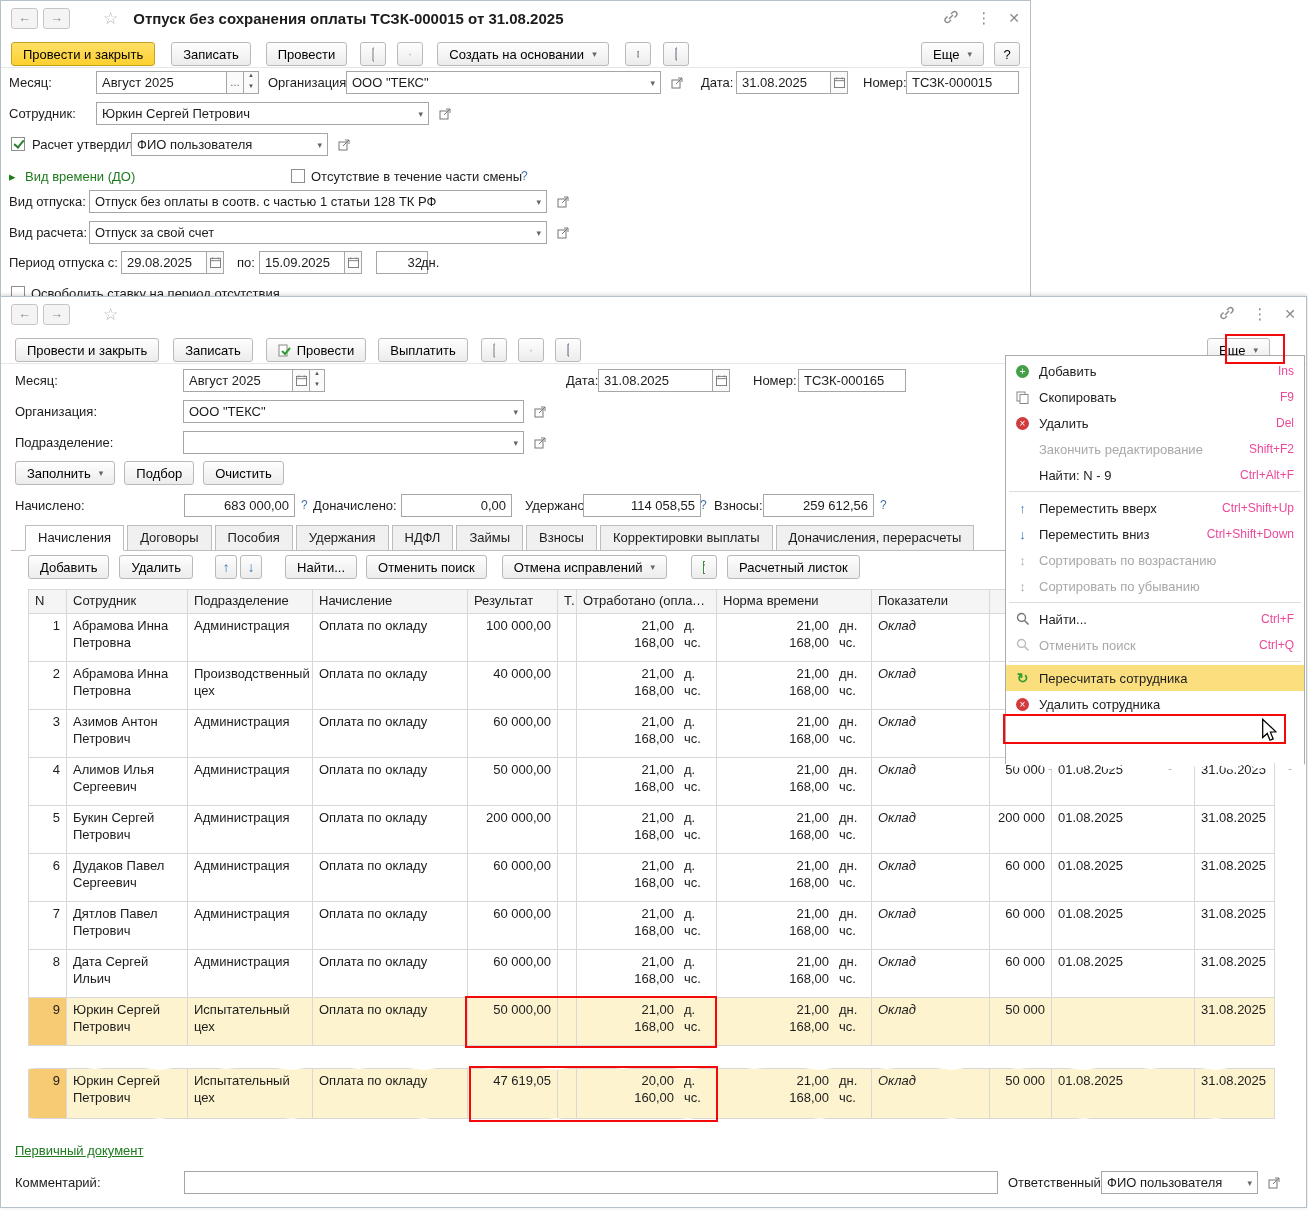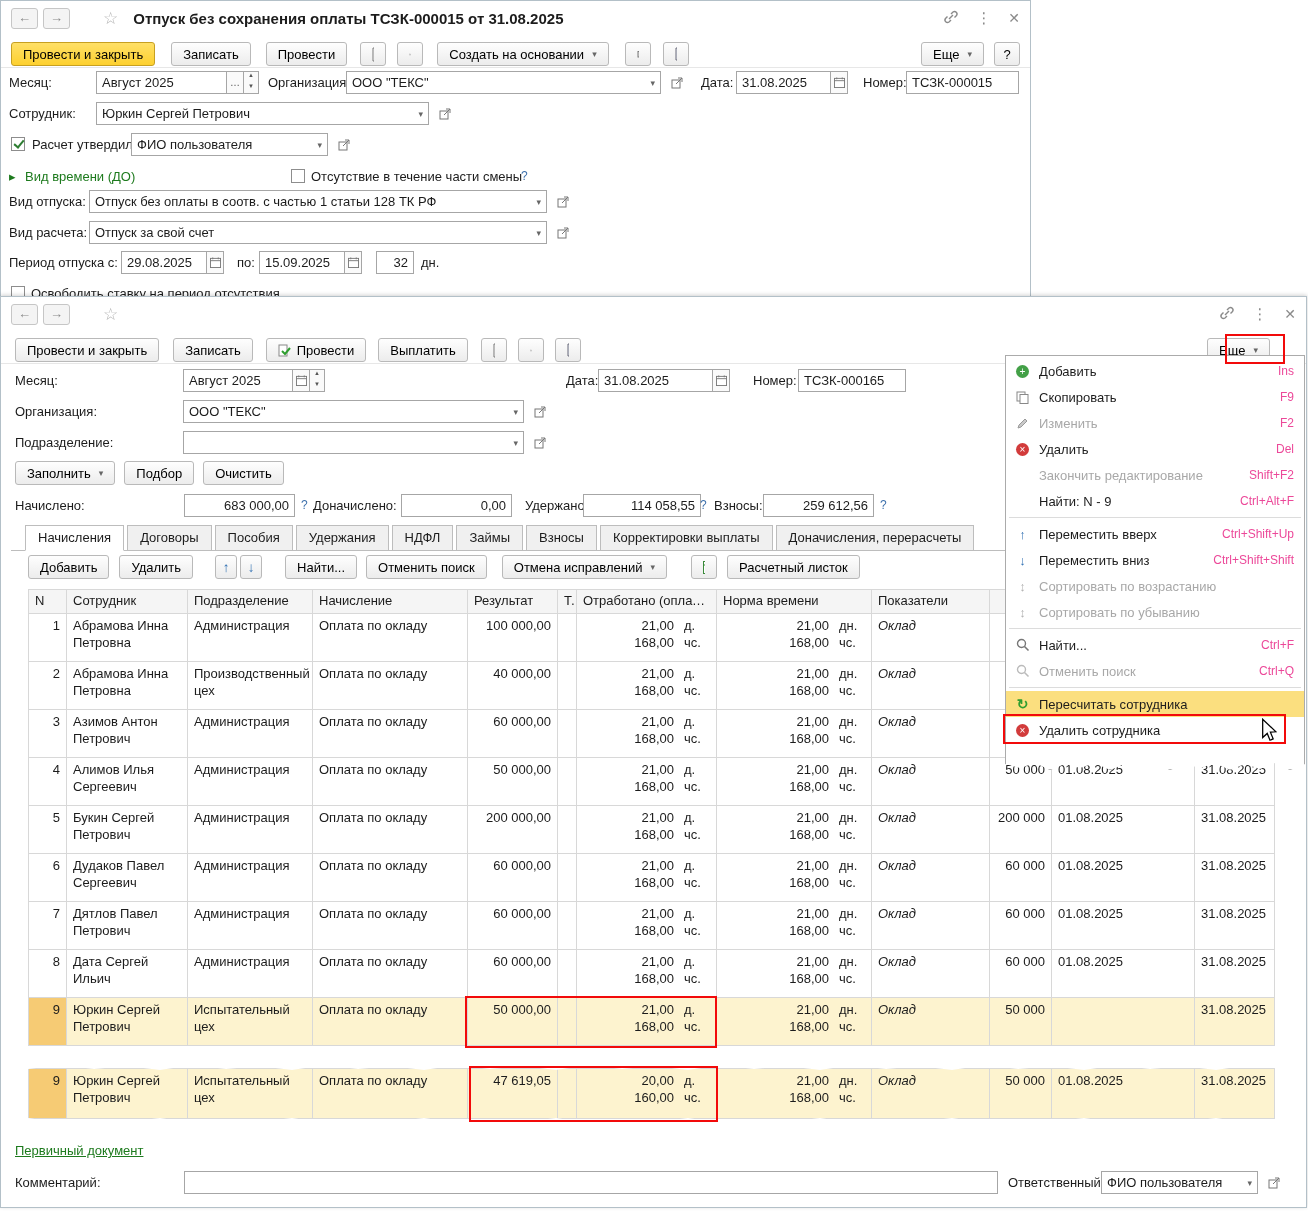--- a/index.html
+++ b/index.html
@@ -281,21 +281,21 @@
         <span class="mini">
             <svg width="11" height="11" viewBox="0 0 12 12">
               <rect x="0.5" y="1.5" width="11" height="10" fill="#fff" stroke="#777"></rect>
               <line x1="0.5" y1="4" x2="11.5" y2="4" stroke="#777"></line>
               <line x1="3" y1="0.5" x2="3" y2="2.5" stroke="#777"></line>
               <line x1="9" y1="0.5" x2="9" y2="2.5" stroke="#777"></line>
             </svg>
           </span>
       </span>
       <span class="fgrp" style="left:375px">
-        <span class="inp right" style="width:38px">
+        <span class="inp right" style="width:52px">
             <span class="tx">32</span>
           </span>
       </span>
       <span class="lbl" style="left:420px">дн.</span>
     </div>
 
     <div class="frow" style="top:281px">
       <span class="chk" style="left:10px"></span>
       <span class="lbl" style="left:30px">Освободить ставку на период отсутствия</span>
     </div>
@@ -915,29 +915,20 @@
         <div class="mi">
           <span class="micon">
             <svg width="13" height="13">
               <rect x="1" y="1" width="8" height="9" fill="#fff" stroke="#888"></rect>
               <rect x="4" y="3.5" width="8" height="9" fill="#fff" stroke="#888"></rect>
             </svg>
           </span>
           <span class="mlabel">Скопировать</span>
           <span class="mshort">F9</span>
         </div>
-        <div class="mi dis">
-          <span class="micon">
-            <svg width="13" height="13">
-              <path d="M2 11 L3 8 L9 2 L11 4 L5 10 Z" fill="#c9c9c9" stroke="#9a9a9a"></path>
-            </svg>
-          </span>
-          <span class="mlabel">Изменить</span>
-          <span class="mshort">F2</span>
-        </div>
         <div class="mi">
           <span class="micon">
             <span class="cic r">×</span>
           </span>
           <span class="mlabel">Удалить</span>
           <span class="mshort">Del</span>
         </div>
         <div class="mi dis">
           <span class="micon"></span>
           <span class="mlabel">Закончить редактирование</span>
@@ -954,21 +945,21 @@
             <span class="arr b">↑</span>
           </span>
           <span class="mlabel">Переместить вверх</span>
           <span class="mshort">Ctrl+Shift+Up</span>
         </div>
         <div class="mi">
           <span class="micon">
             <span class="arr b">↓</span>
           </span>
           <span class="mlabel">Переместить вниз</span>
-          <span class="mshort">Ctrl+Shift+Shift</span>
+          <span class="mshort">Ctrl+Shift+Down</span>
         </div>
         <div class="mi dis">
           <span class="micon">
             <span class="arr gy">↕</span>
           </span>
           <span class="mlabel">Сортировать по возрастанию</span>
           <span class="mshort"></span>
         </div>
         <div class="mi dis">
           <span class="micon">

